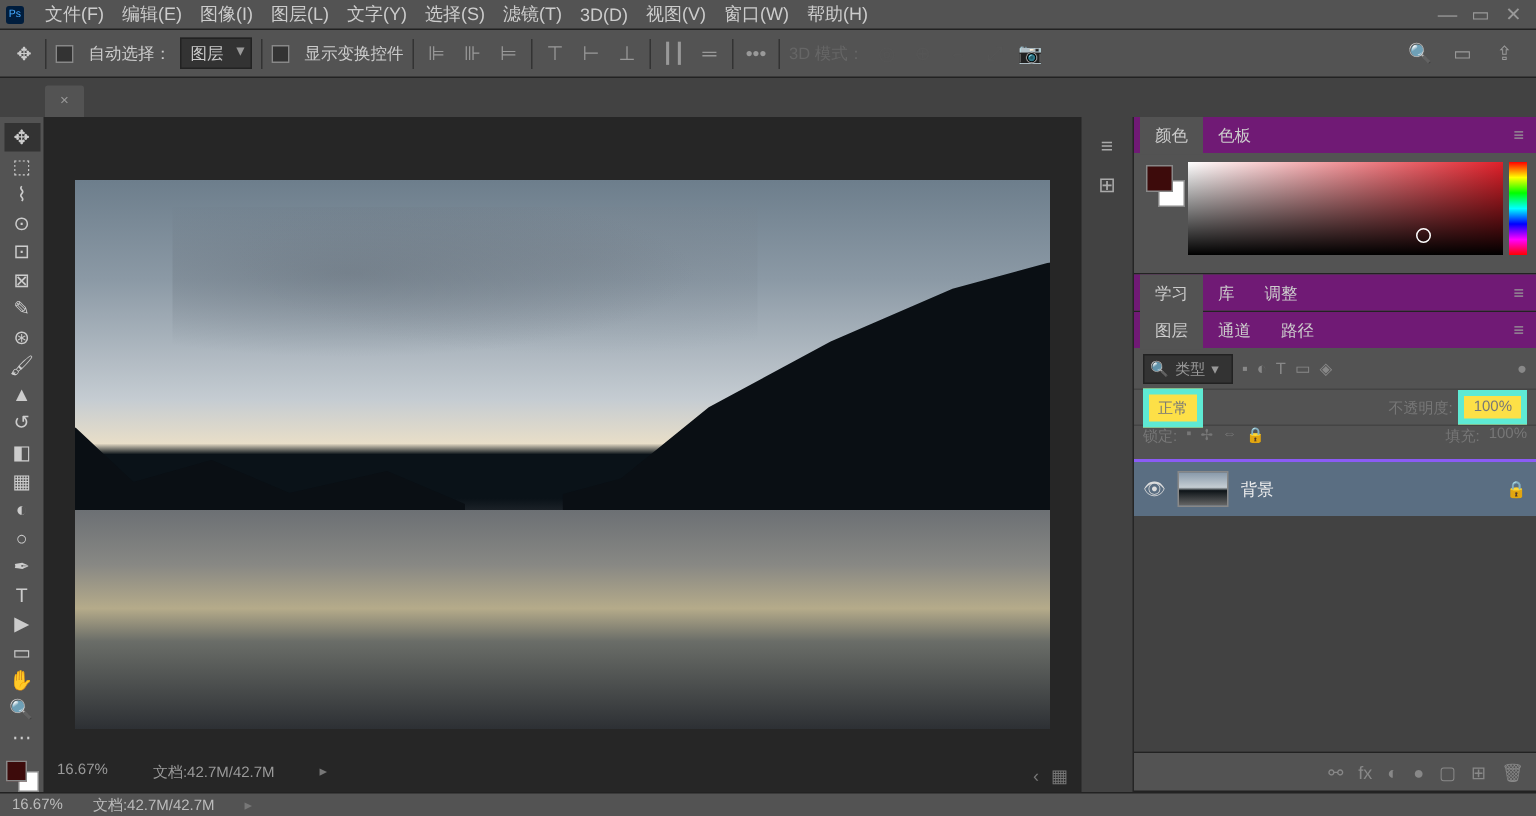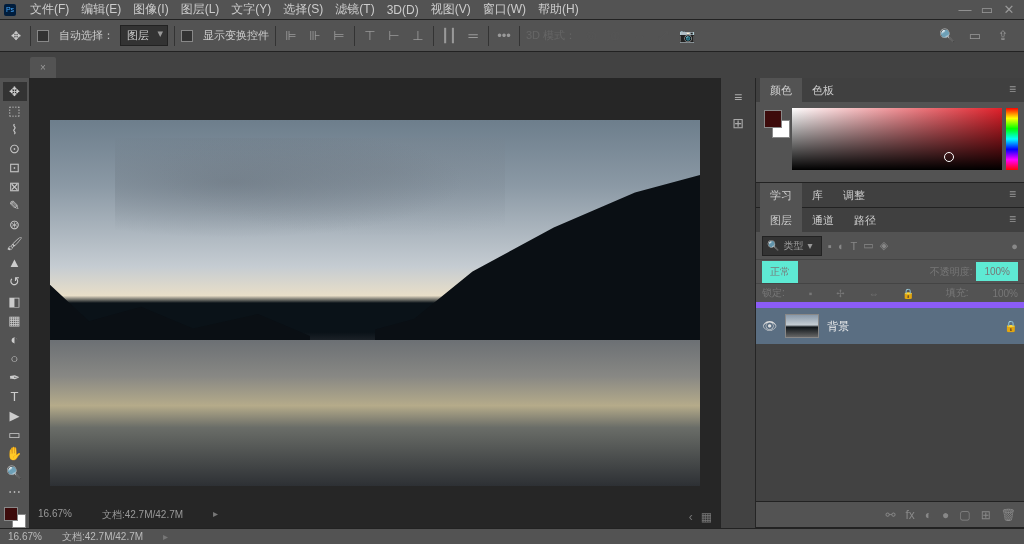--- a/index.html
+++ b/index.html
@@ -34,39 +34,39 @@
 .mountain-left{position:absolute;top:45%;left:0;width:40%;height:20%;background:#0a0f14;clip-path:polygon(0 0,15% 50%,35% 30%,55% 60%,80% 40%,100% 70%,100% 100%,0 100%)}
 .mountain-right{position:absolute;top:15%;right:0;width:50%;height:48%;background:#0a0f14;clip-path:polygon(100% 0,100% 100%,0 100%,0 88%,12% 82%,30% 55%,55% 30%,80% 10%)}
 .water{position:absolute;bottom:0;left:0;right:0;height:40%;background:linear-gradient(to bottom,#6c7074 0%,#888884 25%,#b5ab8a 45%,#6a6d68 60%,#2d3034 100%)}
 .clouds{position:absolute;top:5%;left:10%;width:60%;height:30%;background:radial-gradient(ellipse at 30% 40%,rgba(100,110,120,.5),transparent 60%),radial-gradient(ellipse at 70% 30%,rgba(120,130,140,.4),transparent 60%)}
 .canvas-bot{position:absolute;bottom:6px;left:8px;display:flex;gap:30px;font-size:10px;color:#999}
 .canvas-brt{position:absolute;bottom:4px;right:8px;display:flex;gap:8px;color:#777;font-size:12px}
 .paneldock{width:36px;background:#424242;border-left:1px solid #252525;border-right:1px solid #252525;display:flex;flex-direction:column;align-items:center;padding-top:8px;gap:4px}
 .paneldock .di{width:24px;height:22px;display:flex;align-items:center;justify-content:center;color:#aaa;font-size:14px}
 .panels{width:268px;background:#535353;display:flex;flex-direction:column}
 .panel{border-bottom:1px solid #222}
-.ptabs{height:24px;display:flex;align-items:flex-start;background:#404040;padding-left:4px}
+.ptabs{height:24px;display:flex;align-items:center;background:#701a75;padding-left:4px}
 .ptab{padding:5px 10px;font-size:11px;color:#ccc}
 .ptab.act{background:#535353}
 .pmenu{margin-left:auto;padding:4px 8px;color:#999;font-size:12px}
 .colorpanel{height:80px;display:flex;padding:6px}
 .colsw{width:24px;height:70px;position:relative;margin-right:6px}
 .colsw .cf{position:absolute;top:2px;left:2px;width:18px;height:18px;background:#3d0b0b;border:1px solid #888;z-index:2}
 .colsw .cb{position:absolute;top:12px;left:10px;width:18px;height:18px;background:#fff;border:1px solid #888}
 .colorfield{flex:1;height:62px;position:relative;background:linear-gradient(to bottom,transparent,#000),linear-gradient(to right,#fff,#e0202a)}
 .colorfield .ring{position:absolute;right:48px;bottom:8px;width:10px;height:10px;border:1.5px solid #fff;border-radius:50%}
 .huestrip{width:12px;height:62px;margin-left:4px;background:linear-gradient(to bottom,red,yellow,lime,cyan,blue,magenta,red)}
 .adjpanel{height:24px}
 .layerpanel{flex:1;display:flex;flex-direction:column}
 .lfilter{height:28px;display:flex;align-items:center;padding:0 6px;gap:6px;border-bottom:1px solid #444}
 .lfilter .sch{flex:0 0 60px;background:#333;border:1px solid #222;padding:2px 4px;font-size:10px;color:#999;display:flex;align-items:center;gap:4px}
 .lfilter .fic{color:#888;font-size:11px}
 .lblend{height:24px;display:flex;align-items:center;padding:0 6px;gap:4px;color:#777;font-size:10px;border-bottom:1px solid #444}
-.lblend .dd2{background:#5eead4;padding:2px 6px;border:2px solid #5eead4;color:#777}
-.llock{height:24px;display:flex;align-items:center;padding:0 6px;gap:24px;color:#777;font-size:10px;border-bottom:6px solid #8b5cf6}
+.lblend .dd2{background:#fde047;padding:2px 6px;border:4px solid #5eead4;color:#777}
+.llock{height:24px;display:flex;padding:0 6px;gap:6px;color:#777;font-size:10px;border-bottom:2px solid #8b5cf6}
 .llist{flex:1;background:#424242}
 .layer{height:36px;background:#5a6e82;display:flex;align-items:center;padding:0 6px;gap:8px}
 .layer .eye{color:#ddd;font-size:12px}
 .layer .thumb{width:34px;height:24px;background:linear-gradient(to bottom,#8899aa 0%,#c5cdd3 45%,#0e1418 55%,#666 100%);border:1px solid #888}
 .layer .lname{font-size:11px;color:#eee}
 .layer .lock{margin-left:auto;color:#ccc;font-size:11px}
 .lbot{height:26px;border-top:1px solid #222;display:flex;align-items:center;justify-content:flex-end;gap:10px;padding:0 8px;color:#888;font-size:12px}
 .statusbar{height:16px;background:#535353;border-top:1px solid #222;display:flex;align-items:center;padding:0 8px;gap:20px;font-size:10px;color:#bbb}
 </style>
 </head>

